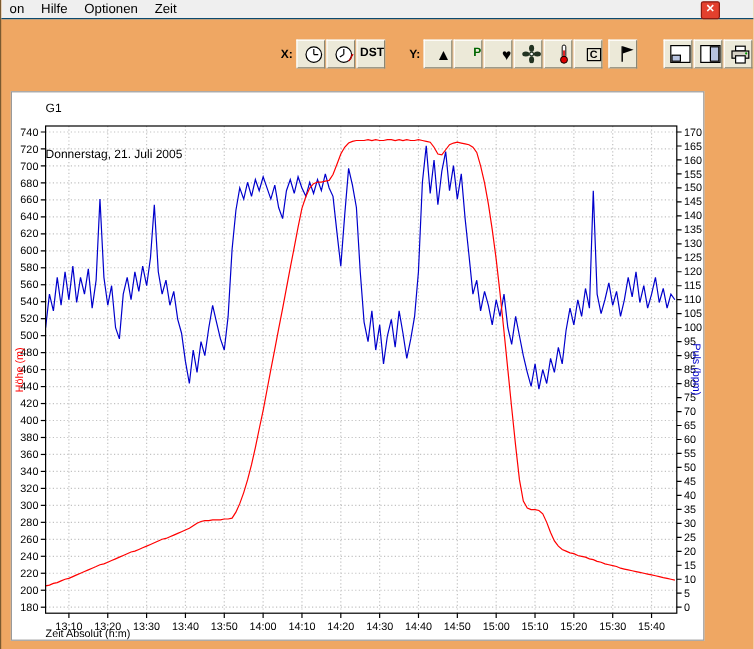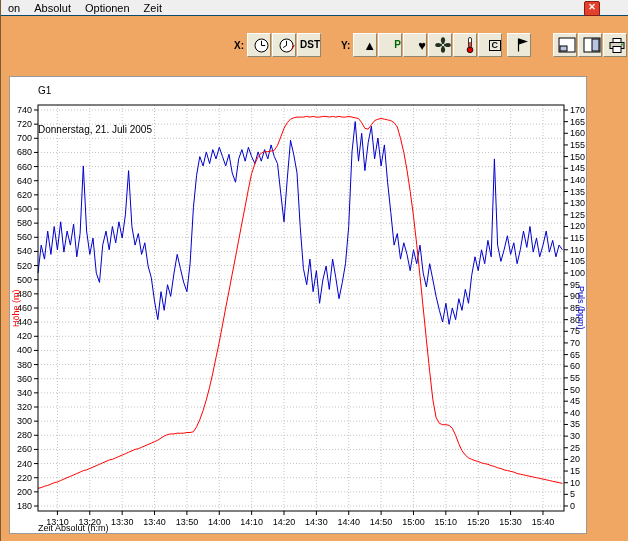--- a/index.html
+++ b/index.html
@@ -24,21 +24,21 @@
   .axis-title-x{position:absolute;left:28px;top:446px;width:526px;font-size:9px;line-height:10px;color:#000;}
 </style>
 </head>
 <body>
 
 <div class="window" style="background: rgb(239, 167, 99);">
 
   <div class="menubar">
     <div id="menu-items" class="menu-items">
         <span class="menu-item">on</span>
-        <span class="menu-item">Absolut</span>
+        <span class="menu-item">Hilfe</span>
         <span class="menu-item">Optionen</span>
         <span class="menu-item">Zeit</span>
       </div>
     <div class="close-btn"><span>✕</span></div>
   </div>
 
   <div id="toolbar">
       <span class="tb-label" style="left: 233px;">X:</span>
       <div class="tbtn" style="left: 246px;">
         <svg width="17" height="17" viewBox="0 0 17 17">

